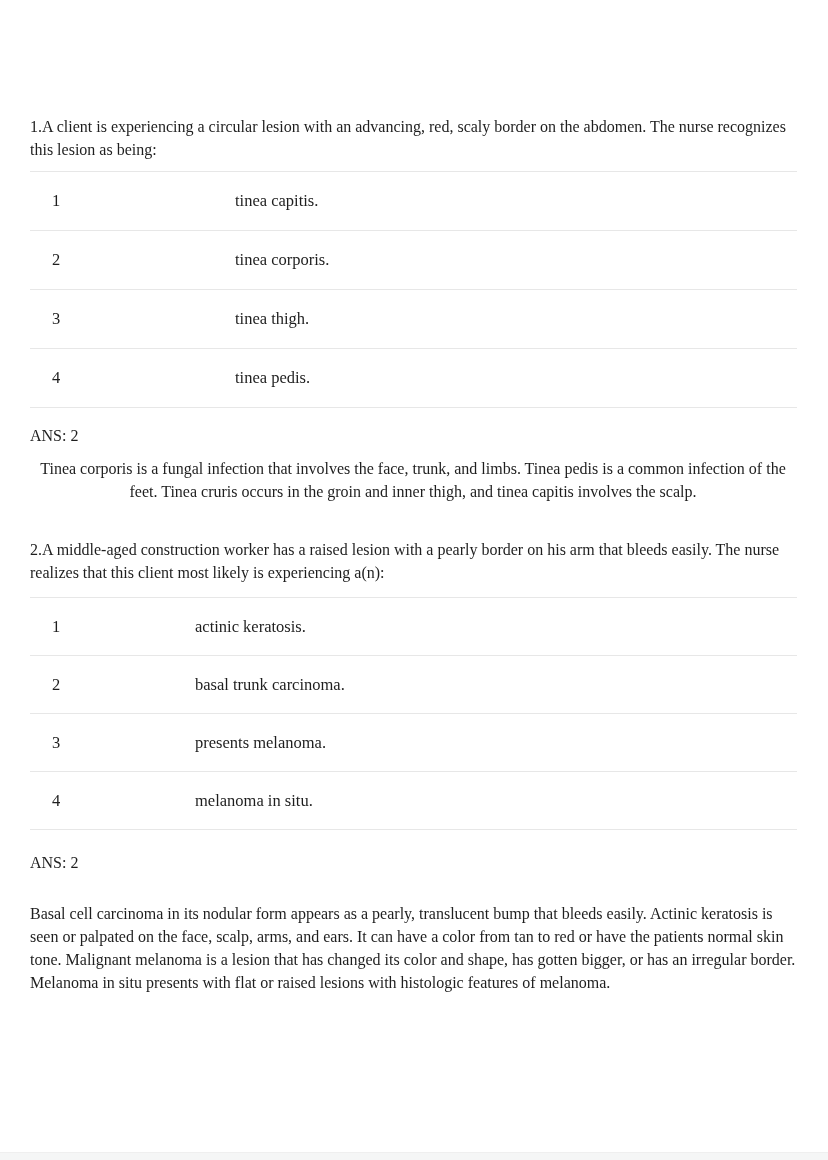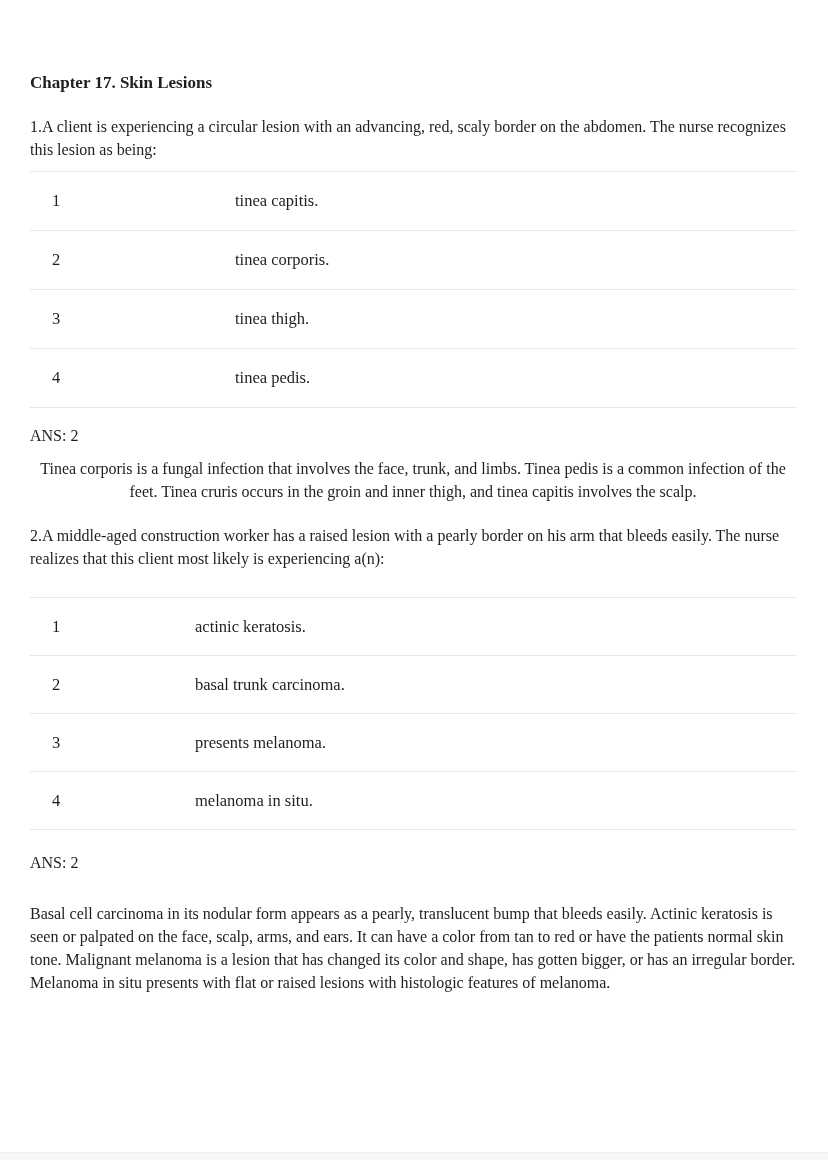--- a/index.html
+++ b/index.html
@@ -30,21 +30,21 @@
     position: absolute;
     left: 30px;
     width: 766px;
     margin: 0;
     font-size: 16px;
     line-height: 23px;
   }
   .q1 { top: 115px; }
   .a1 { top: 424px; }
   .r1 { top: 457px; text-align: center; }
-  .q2 { top: 524px; }
+  .q2 { top: 538px; }
   .a2 { top: 851px; }
   .r2 { top: 902px; }
   .q3 { top: 1005px; }
 
   .opts {
     position: absolute;
     left: 30px;
     width: 767px;
     border-top: 1px solid #e7e7e7;
   }
@@ -73,21 +73,20 @@
     background: #f5f6f6;
     border-top: 1px solid #efefef;
     box-sizing: border-box;
   }
 </style>
 </head>
 <body>
 
 <div class="page">
 
-  <h1 class="title">Chapter 17. Skin Lesions</h1>
 
   <p class="stem q1">1.A client is experiencing a circular lesion with an advancing, red, scaly border on the abdomen. The nurse recognizes this lesion as being:</p>
 
   <div class="opts t1">
     <div class="row">
       <span class="num">1</span>
       <span class="lbl">tinea capitis.</span>
     </div>
     <div class="row">
       <span class="num">2</span>

